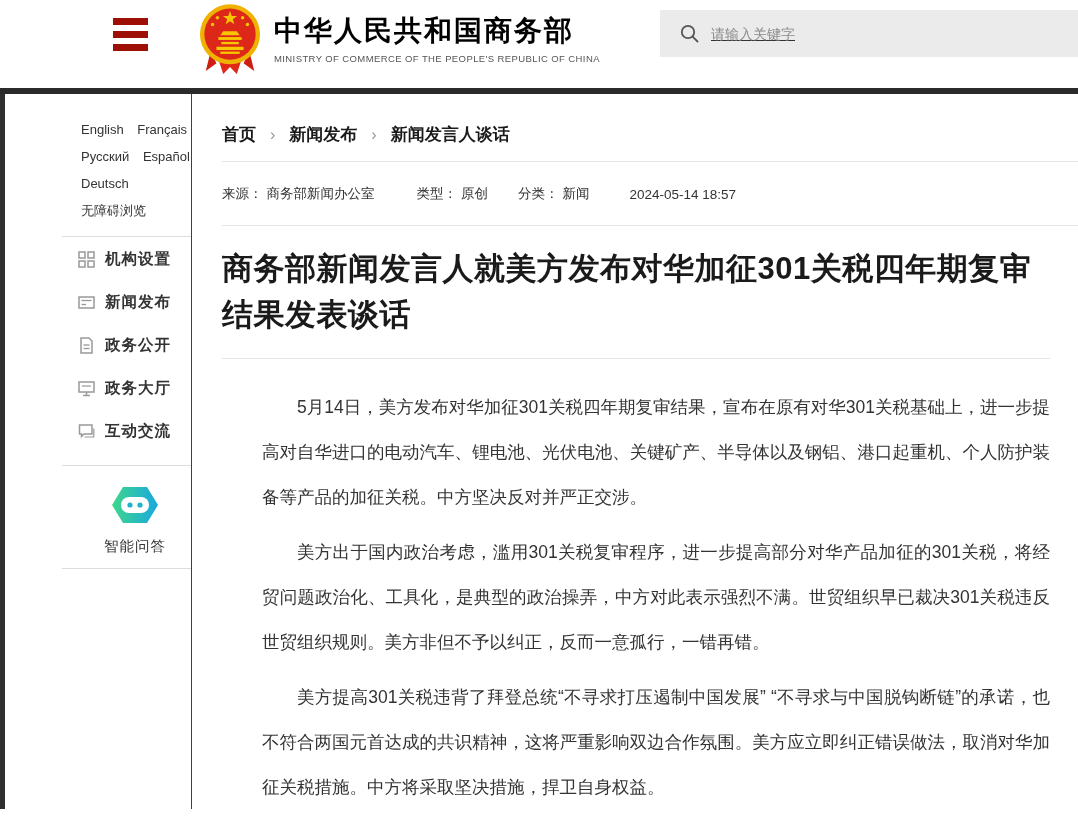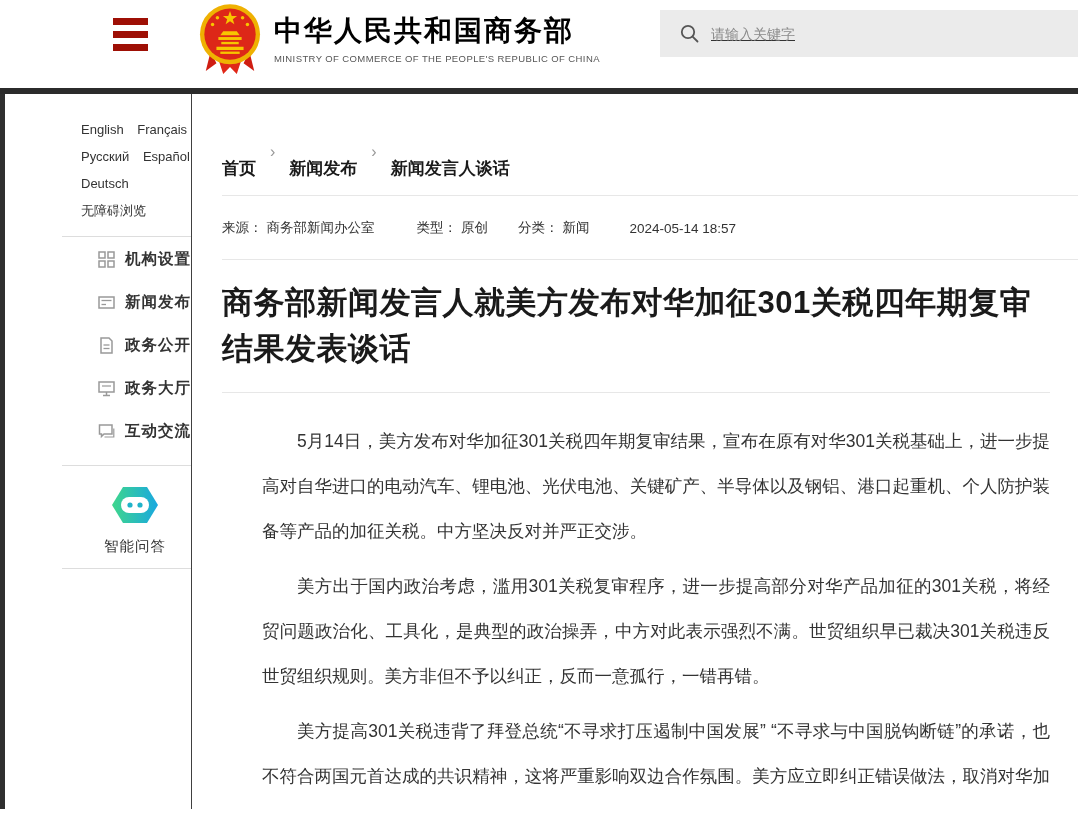--- a/index.html
+++ b/index.html
@@ -27,30 +27,30 @@
   
   .sidebar { position:absolute; left:5px; top:94px; width:187px; height:735px; background:#fff; border-right:1px solid #404040; }
   .lang-block { padding:22px 0 0 76px; }
   .lang-row { line-height:27px; font-size:13px; white-space:nowrap; }
   .lang-row a { color:#333; text-decoration:none; margin-right:10px; cursor:pointer; }
   .side-divider { border:none; border-top:1px solid #ddd; margin:12px 0 0 57px; }
   .home-btn { display:block; margin:21px 0 0 71px; width:114px; height:37px; background:#a30b02; color:#fff;
               font-size:17px; font-weight:bold; text-align:center; line-height:37px; letter-spacing:9px;
               text-indent:9px; cursor:pointer; border:none; }
   .nav-list { margin-top:1px; }
-  .nav-item { display:flex; align-items:center; height:43px; padding-left:73px; cursor:pointer;justify-content:flex-end; }
+  .nav-item { display:flex; align-items:center; height:43px; padding-left:73px; cursor:pointer; }
   .nav-item .nicon { width:17px; height:17px; margin-right:10px; flex:0 0 auto; }
   .nav-item .nlabel { font-size:15.5px; font-weight:600; color:#333; letter-spacing:1px; }
   .qa-block { margin-left:71px; width:118px; text-align:center; padding-top:20px; cursor:pointer; }
   .qa-label { display:block; margin-top:9px; font-size:14.5px; color:#333; letter-spacing:1px; }
 
   
   .main { position:absolute; left:192px; top:94px; width:886px; height:735px; padding:0 28px 0 30px; }
   .breadcrumb { margin-top:29px; display:flex; align-items:center; font-size:17px; font-weight:bold; color:#1a1a1a; }
-  .breadcrumb a { color:#1a1a1a; text-decoration:none; cursor:pointer;margin-top:34px; }
+  .breadcrumb a { color:#1a1a1a; text-decoration:none; cursor:pointer; }
   .crumb-sep { color:#999; font-weight:normal; font-size:16px; margin:0 14px; }
   .rule { border:none; border-top:1px solid #e7e7e7; }
   .rule-bc { margin-top:15px; margin-right:-28px; }
   .meta-row { display:flex; align-items:center; font-size:13.5px; color:#333; margin-top:23px; }
   .meta-label { color:#333; }
   .meta-val { margin-left:4px; }
   .meta-group { display:flex; }
   .g-type { margin-left:42px; }
   .g-cat { margin-left:30px; }
   .g-date { margin-left:36px; }

